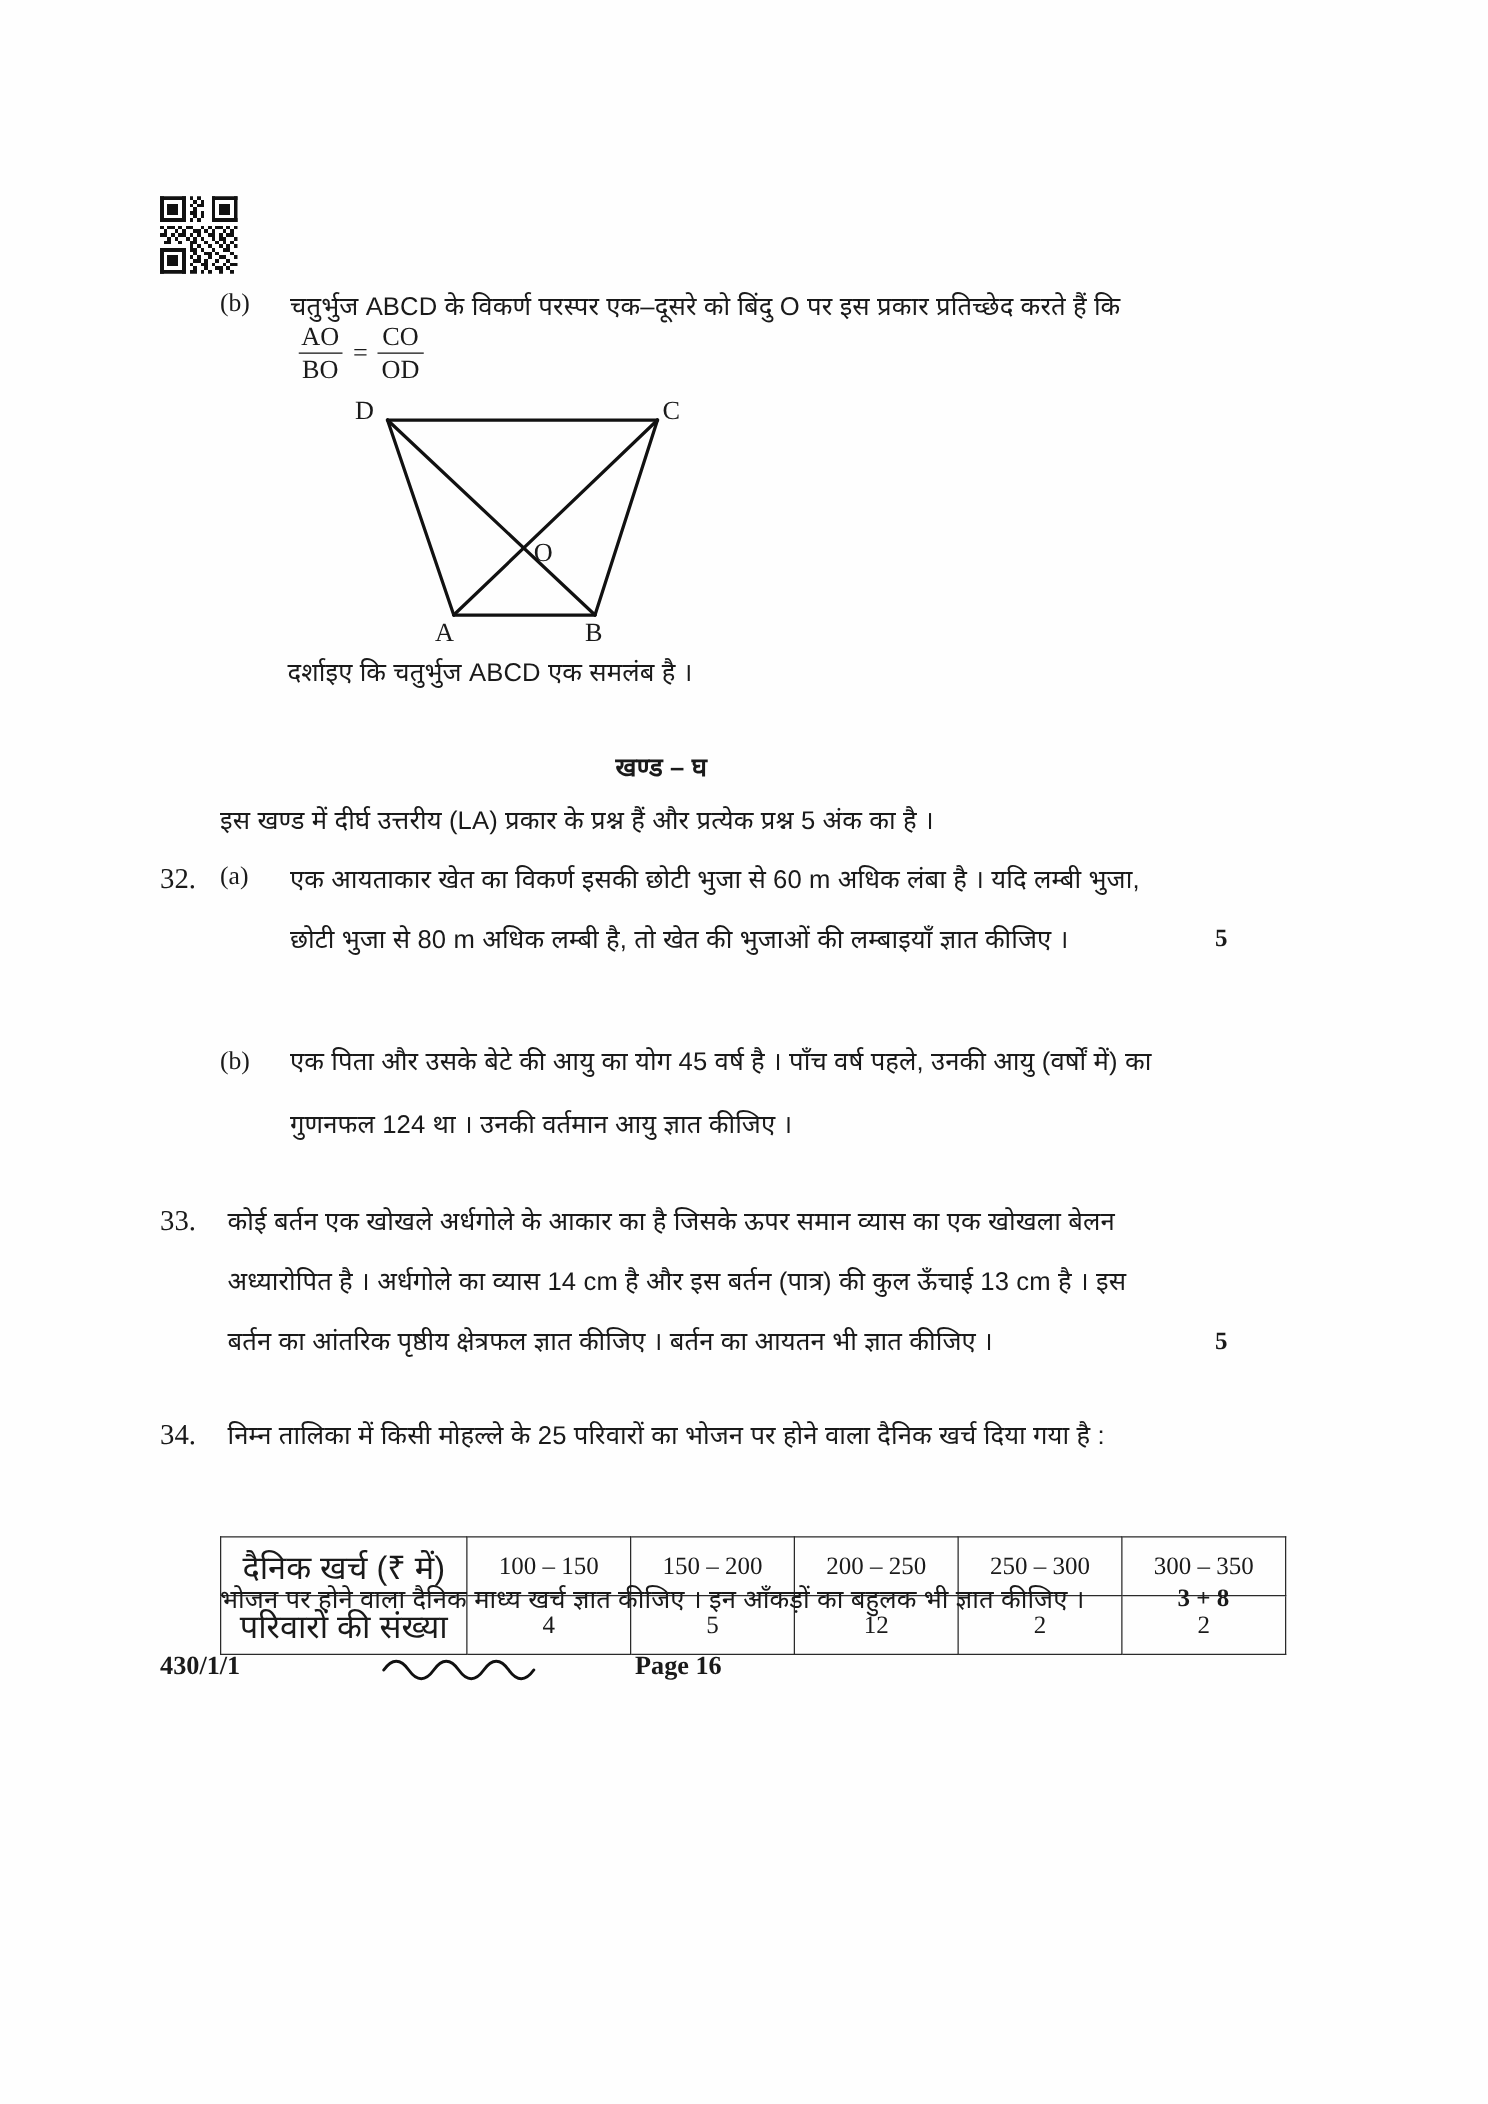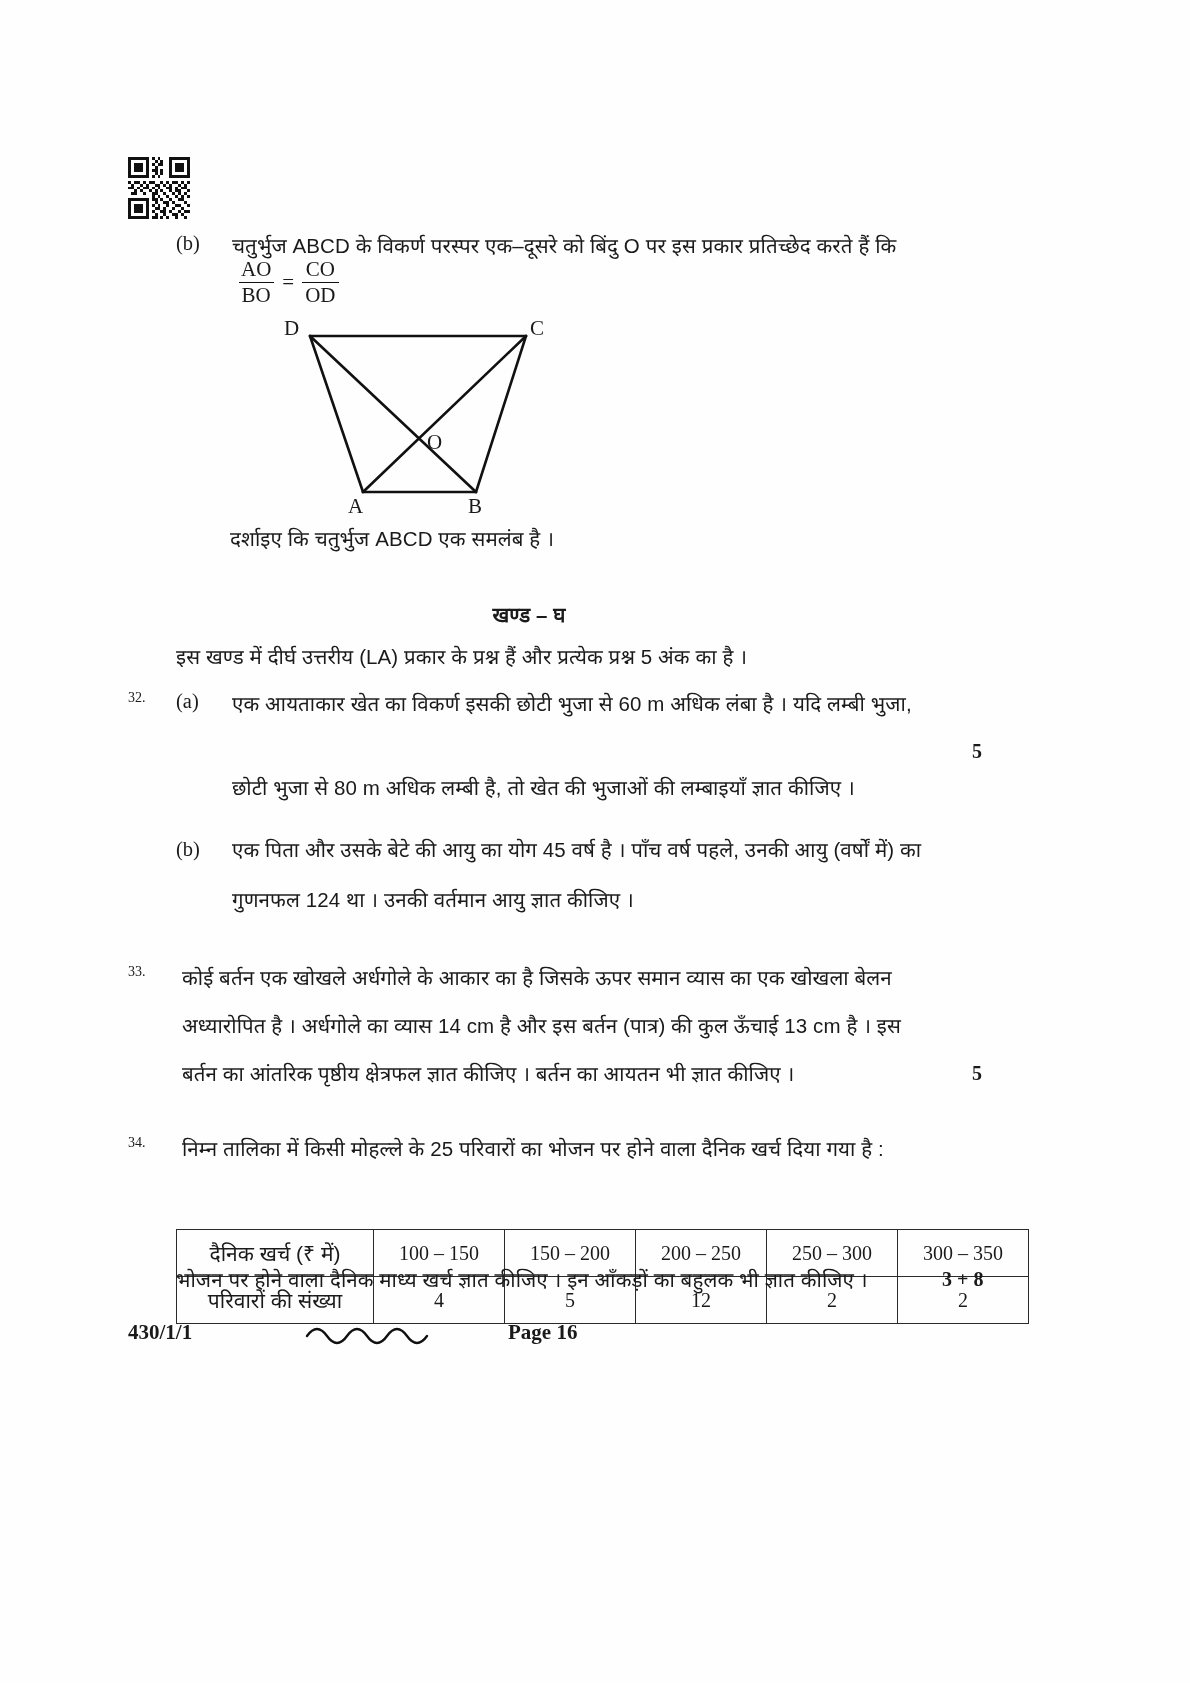--- a/index.html
+++ b/index.html
@@ -39,21 +39,21 @@
     white-space: nowrap;
   }
   .hindi {
     font-family: Liberation Sans, sans-serif;
   }
   .bold { font-weight: bold; }
   .center { text-align: center; }
 
   .qnum {
     position: absolute;
-    font-size: 14px;
+    font-size: 23px;
     font-family: "Liberation Serif", "DejaVu Serif", serif;
   }
   .sublabel {
     position: absolute;
     font-size: 20.5px;
     font-family: "Liberation Serif", "DejaVu Serif", serif;
   }
   .marks {
     position: absolute;
     font-size: 20px;
@@ -109,21 +109,21 @@
   table.data td {
     border: 1.6px solid #2a2a2a;
     text-align: center;
     vertical-align: middle;
     font-size: 20px;
     height: 46px;
     padding: 0 6px;
   }
   table.data td.rowhead {
     width: 176px;
-    font-size: 21px;
+    font-size: 26px;
     padding: 0 10px;
   }
   table.data td.cls { width: 118px; }
 
   
   .footer-left {
     position: absolute;
     left: 128px;
     top: 1320px;
     font-size: 21px;
@@ -304,21 +304,21 @@
   </div>
 
   <div class="txt hindi" style="left:230px; top:525px;">दर्शाइए कि चतुर्भुज ABCD एक समलंब है ।</div>
 
   <div class="txt hindi bold center" style="left:0px; top:601px; width:1058px;">खण्ड – घ</div>
   <div class="txt hindi" style="left:176px; top:643px;text-align:center;">इस खण्ड में दीर्घ उत्तरीय (LA) प्रकार के प्रश्न हैं और प्रत्येक प्रश्न 5 अंक का है ।</div>
 
   <div class="qnum" style="left:128px; top:690px;">32.</div>
   <div class="sublabel" style="left:176px; top:690px;">(a)</div>
   <div class="txt hindi" style="left:232px; top:690px;">एक आयताकार खेत का विकर्ण इसकी छोटी भुजा से 60 m अधिक लंबा है । यदि लम्बी भुजा,</div>
-  <div class="txt hindi" style="left:232px; top:738px;margin-top:36px;">छोटी भुजा से 80 m अधिक लम्बी है, तो खेत की भुजाओं की लम्बाइयाँ ज्ञात कीजिए ।</div>
+  <div class="txt hindi" style="left:232px; top:738px;">छोटी भुजा से 80 m अधिक लम्बी है, तो खेत की भुजाओं की लम्बाइयाँ ज्ञात कीजिए ।</div>
   <div class="marks" style="left:972px; top:740px;">5</div>
 
 
   <div class="sublabel" style="left:176px; top:838px;">(b)</div>
   <div class="txt hindi" style="left:232px; top:836px;">एक पिता और उसके बेटे की आयु का योग 45 वर्ष है । पाँच वर्ष पहले, उनकी आयु (वर्षों में) का</div>
   <div class="txt hindi" style="left:232px; top:886px;">गुणनफल 124 था । उनकी वर्तमान आयु ज्ञात कीजिए ।</div>
 
   <div class="qnum" style="left:128px; top:964px;">33.</div>
   <div class="txt hindi" style="left:182px; top:964px;">कोई बर्तन एक खोखले अर्धगोले के आकार का है जिसके ऊपर समान व्यास का एक खोखला बेलन</div>
   <div class="txt hindi" style="left:182px; top:1012px;">अध्यारोपित है । अर्धगोले का व्यास 14 cm है और इस बर्तन (पात्र) की कुल ऊँचाई 13 cm है । इस</div>

